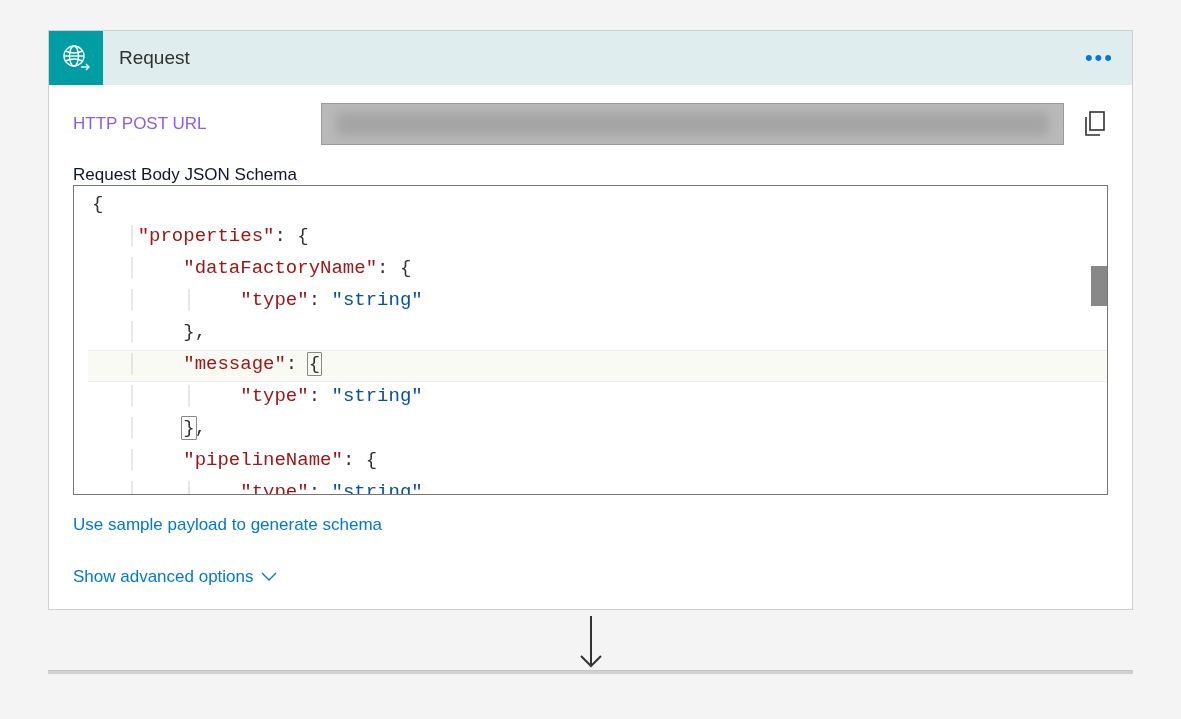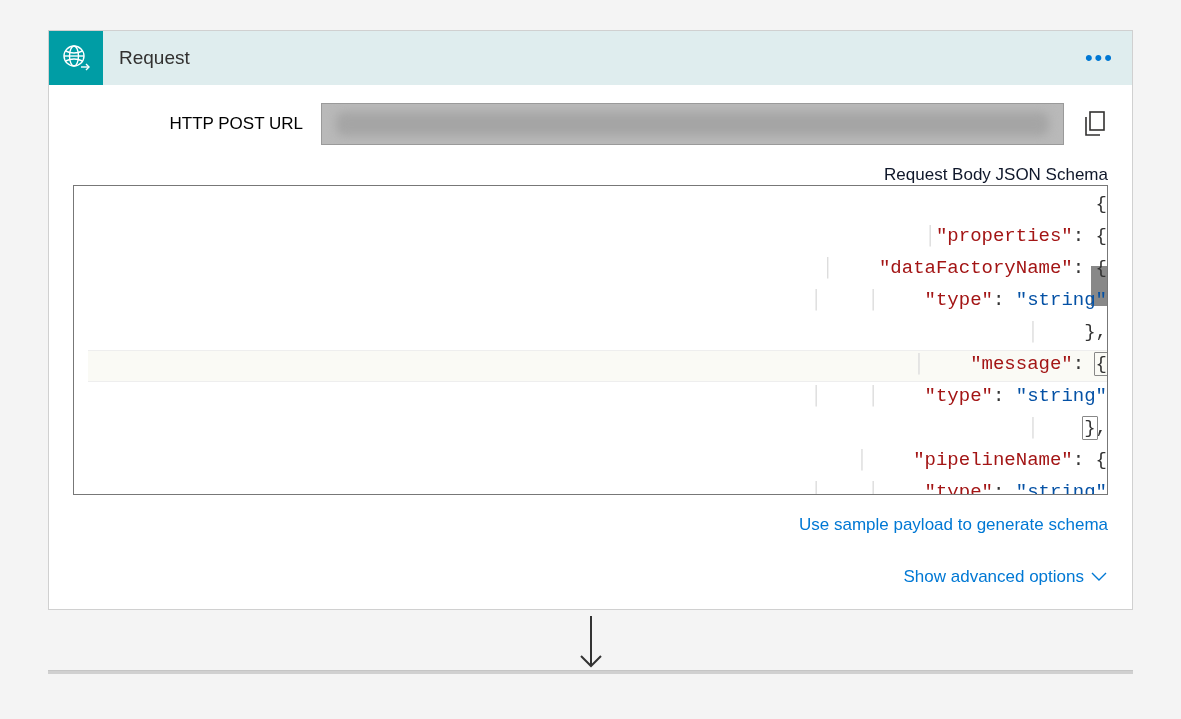--- a/index.html
+++ b/index.html
@@ -6,21 +6,20 @@
     body {
       font-family: 'Segoe UI', -apple-system, sans-serif;
       background: #f4f4f4;
       padding: 30px 48px;
       color: #323130;
     }
     .card {
       background: #ffffff;
       border: 1px solid #d0d0d0;
       width: 100%;
-      text-align: right;
     }
     .card-header {
       background: #dfedee;
       display: flex;
       align-items: center;
       height: 54px;
       position: relative;
     }
     .icon-tile {
       width: 54px;
@@ -50,21 +49,21 @@
       padding: 18px 24px 22px 24px;
     }
     .row-url {
       display: flex;
       align-items: center;
       gap: 18px;
       margin-bottom: 20px;
     }
     .label-url {
       font-size: 17px;
-      color: #000000;
+      color: #8b5cf6;
       width: 230px;
       flex-shrink: 0;
     }
     .url-field {
       flex: 1;
       height: 42px;
       background: #b9b9b9;
       border: 1px solid #9a9a9a;
       position: relative;
       overflow: hidden;

